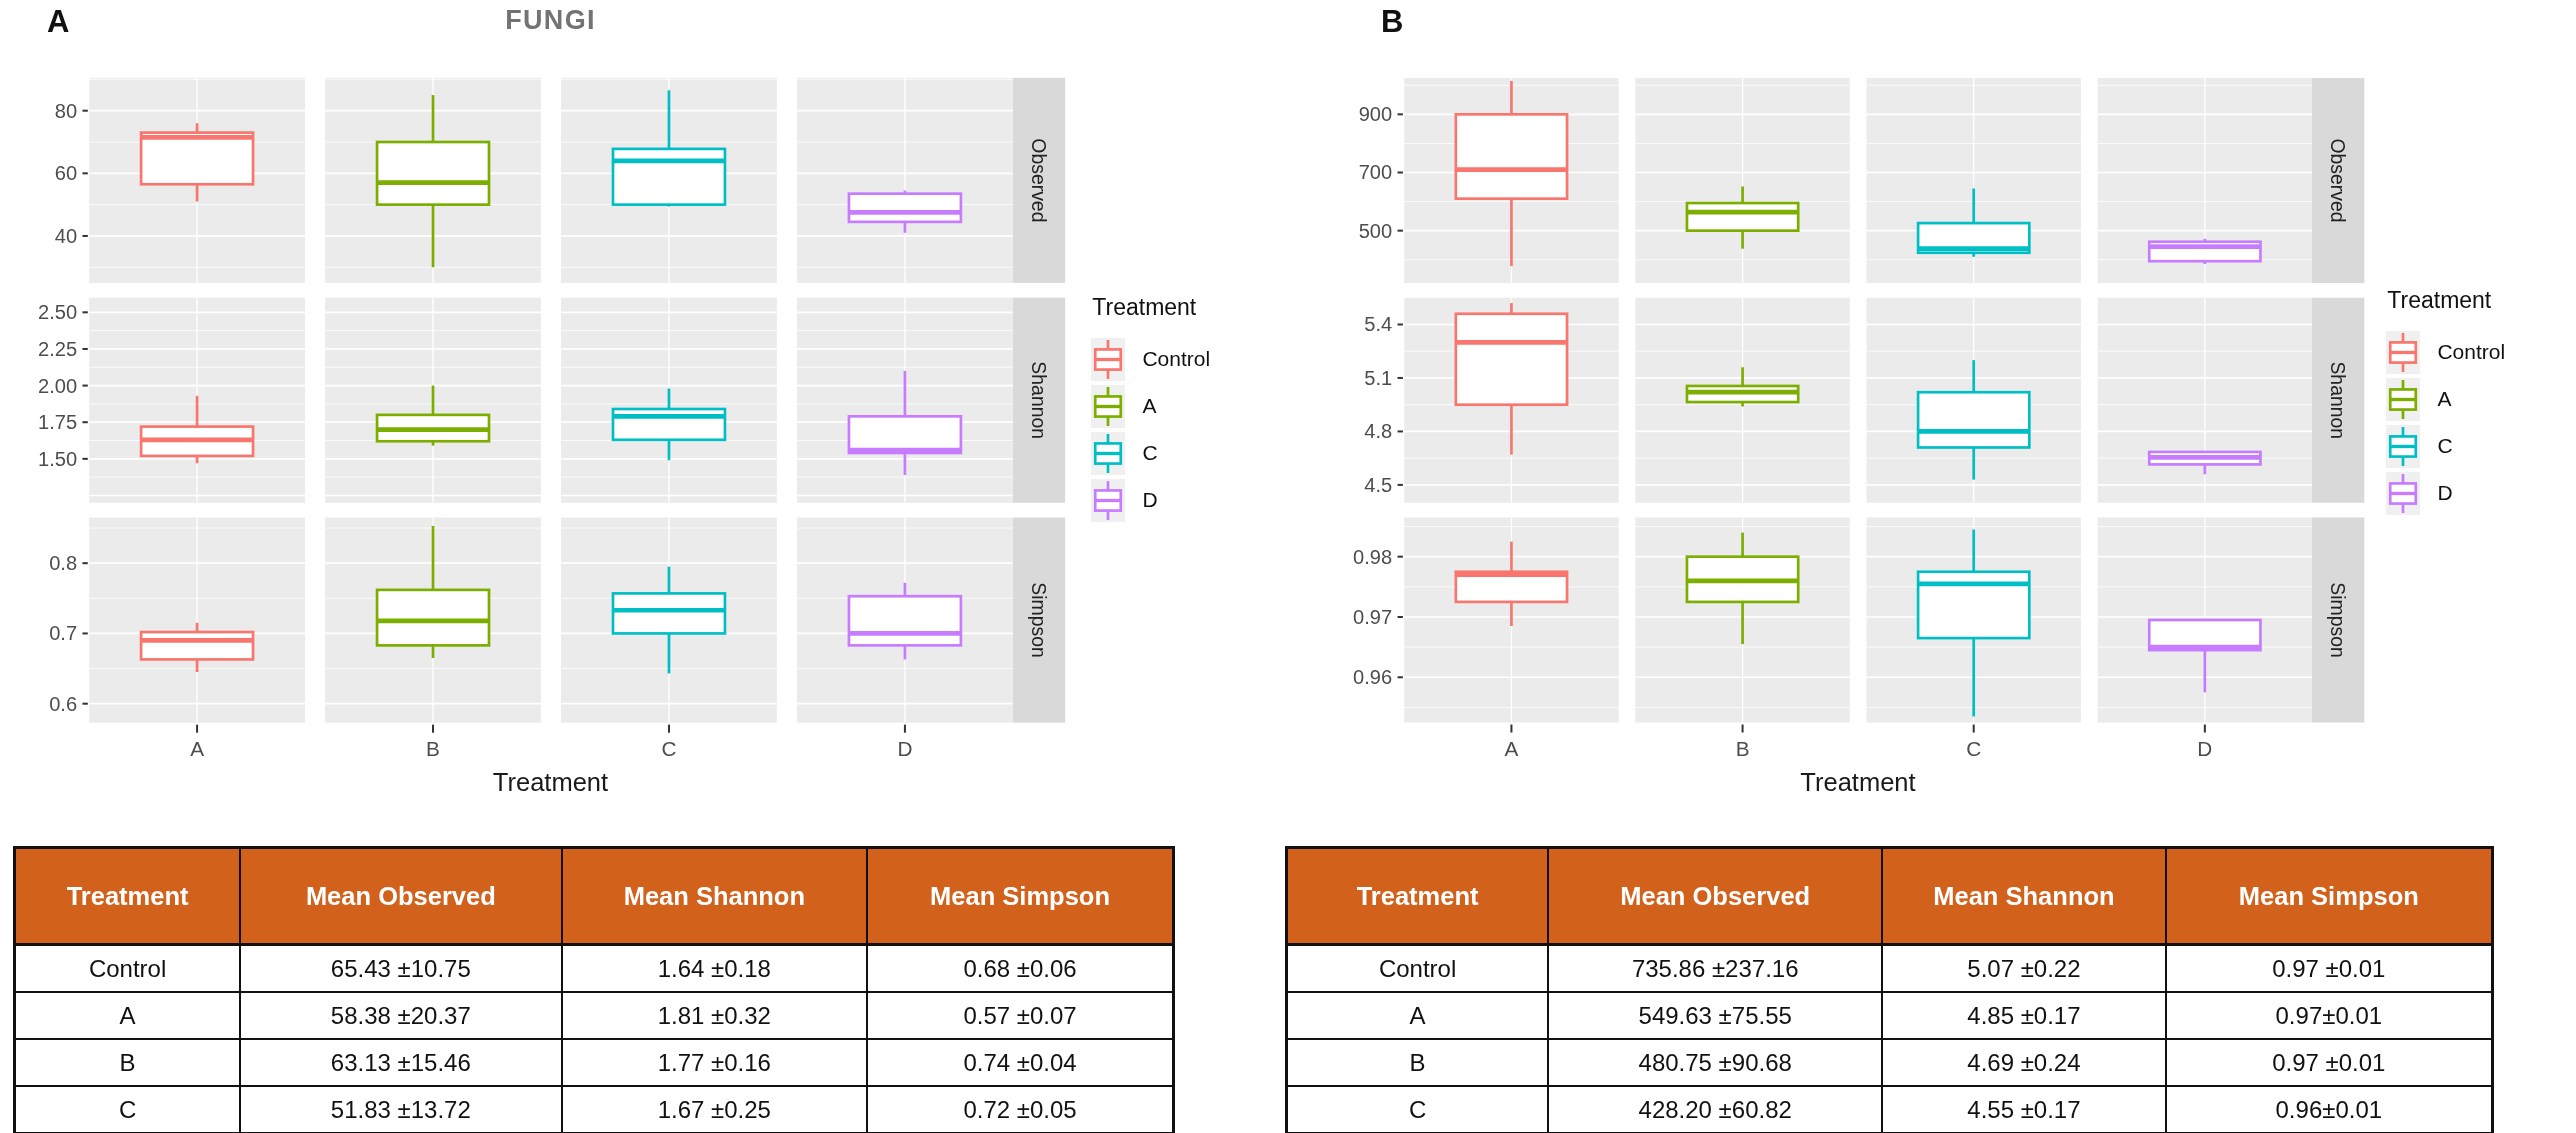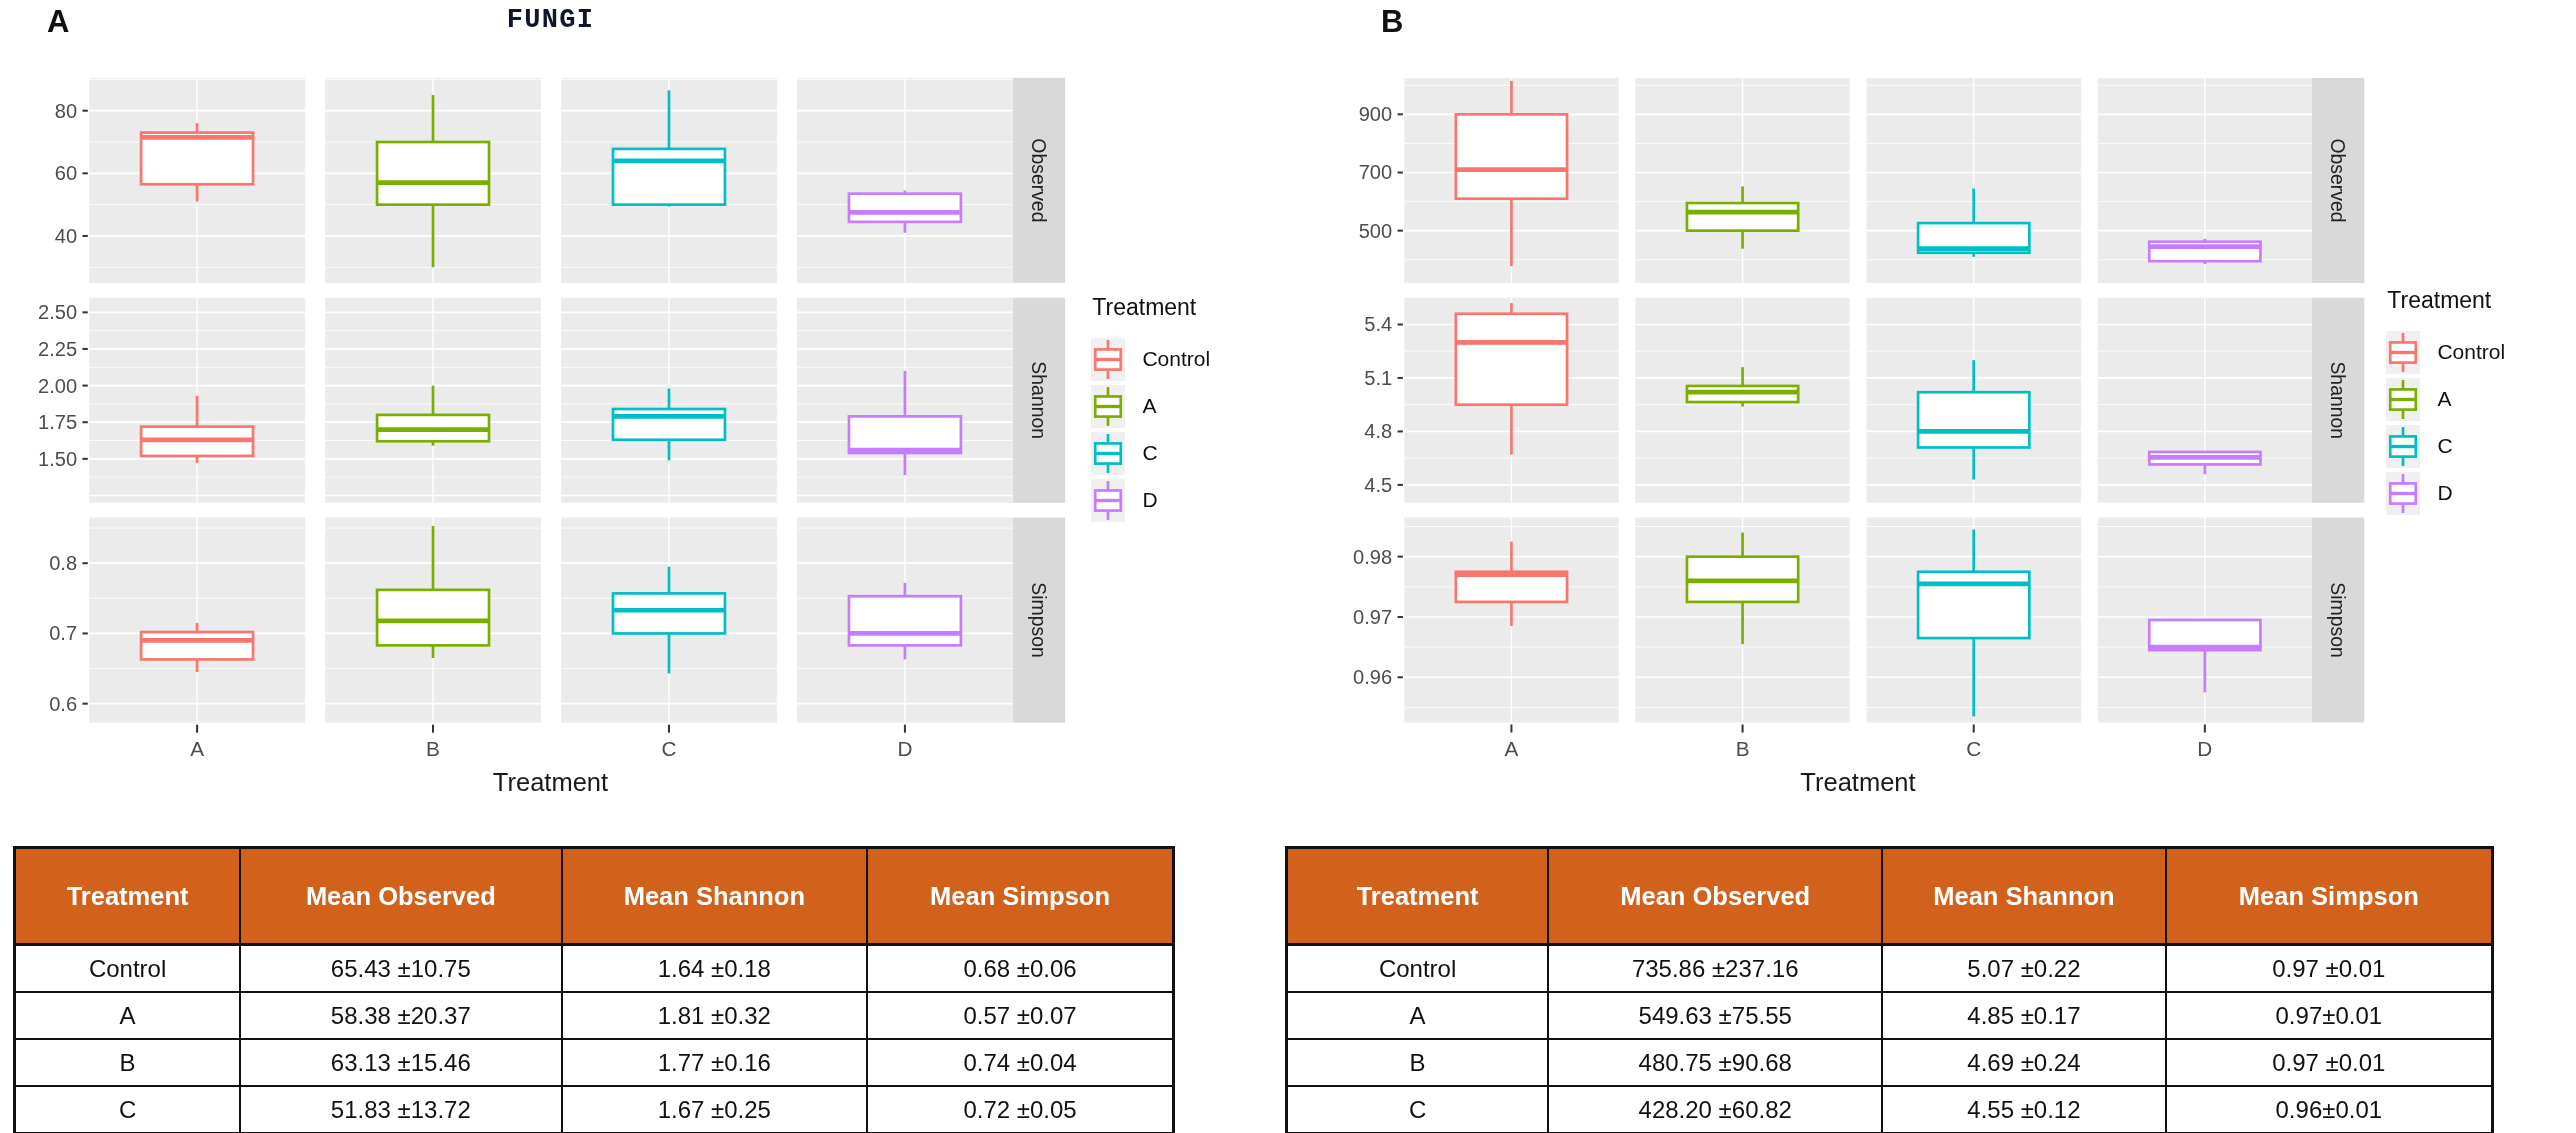--- a/index.html
+++ b/index.html
@@ -7,21 +7,21 @@
     width:2576px;height:1133px;position:relative;background:#ffffff;
     font-family:"Liberation Sans", sans-serif;
   }
   .figure{position:absolute;top:0;height:838px;}
   #fig-fungi{left:0;width:1287px;}
   #fig-bacteria{left:1287px;width:1289px;}
   .panel-label{position:absolute;top:4px;font-size:31px;font-weight:bold;color:#111;}
   #fig-fungi .panel-label{left:47px;}
   #fig-bacteria .panel-label{left:94px;}
   .fig-title{position:absolute;top:5.4px;text-align:center;font-size:27px;font-weight:bold;
-    letter-spacing:1.3px;color:#0f172a;font-family:Liberation Mono, monospace;}
+    letter-spacing:1.3px;color:#737373;}
   .x-axis-title{position:absolute;top:768px;text-align:center;font-size:25.5px;color:#1a1a1a;}
   .plot-svg{position:absolute;left:0;top:0;}
   svg text{font-family:"Liberation Sans", sans-serif;}
   .tick-label{font-size:30px;fill:#4d4d4d;}
   .cat-label{font-size:31px;fill:#4d4d4d;}
   .strip-text{font-size:29px;fill:#222;}
   .legend{position:absolute;width:194px;}
   #fig-fungi .legend{left:1091px;top:294px;}
   #fig-bacteria .legend{left:1099px;top:287px;}
   .legend-title{font-size:23px;color:#111;margin:0 0 14.7px 1.3px;}
@@ -779,18 +779,18 @@
       </tr>
       <tr>
         <td>B</td>
         <td>480.75 ±90.68</td>
         <td>4.69 ±0.24</td>
         <td>0.97 ±0.01</td>
       </tr>
       <tr>
         <td>C</td>
         <td>428.20 ±60.82</td>
-        <td>4.55 ±0.12</td>
+        <td>4.55 ±0.17</td>
         <td>0.96±0.01</td>
       </tr>
     </tbody>
   </table>
 
 
 </body></html>

